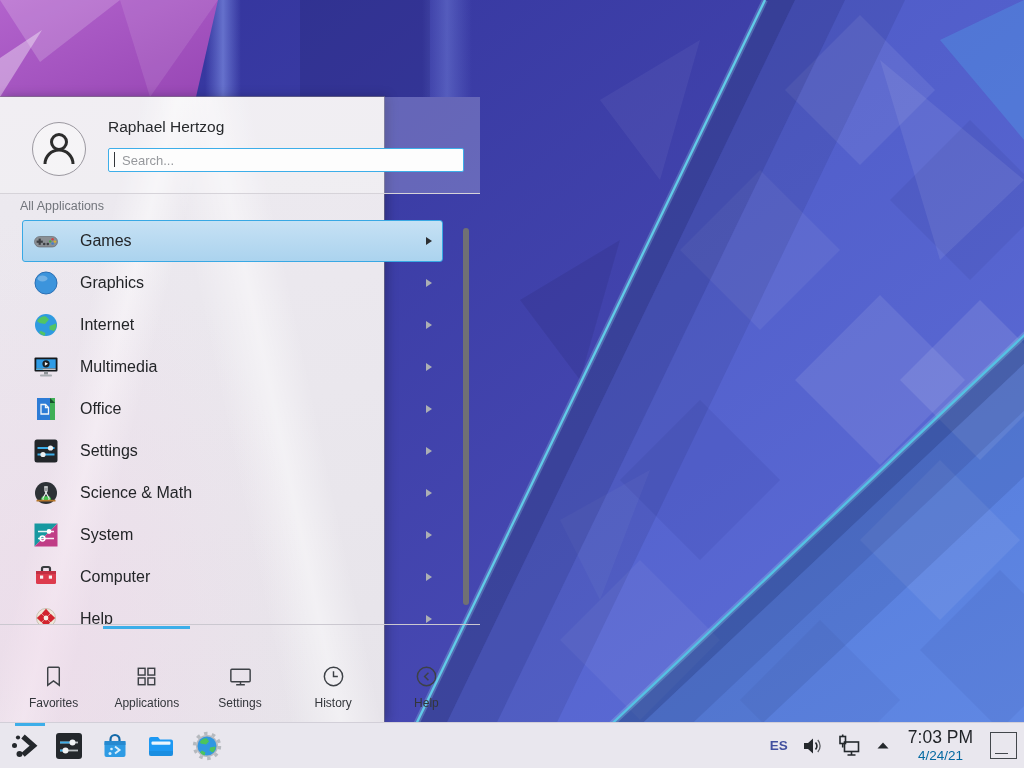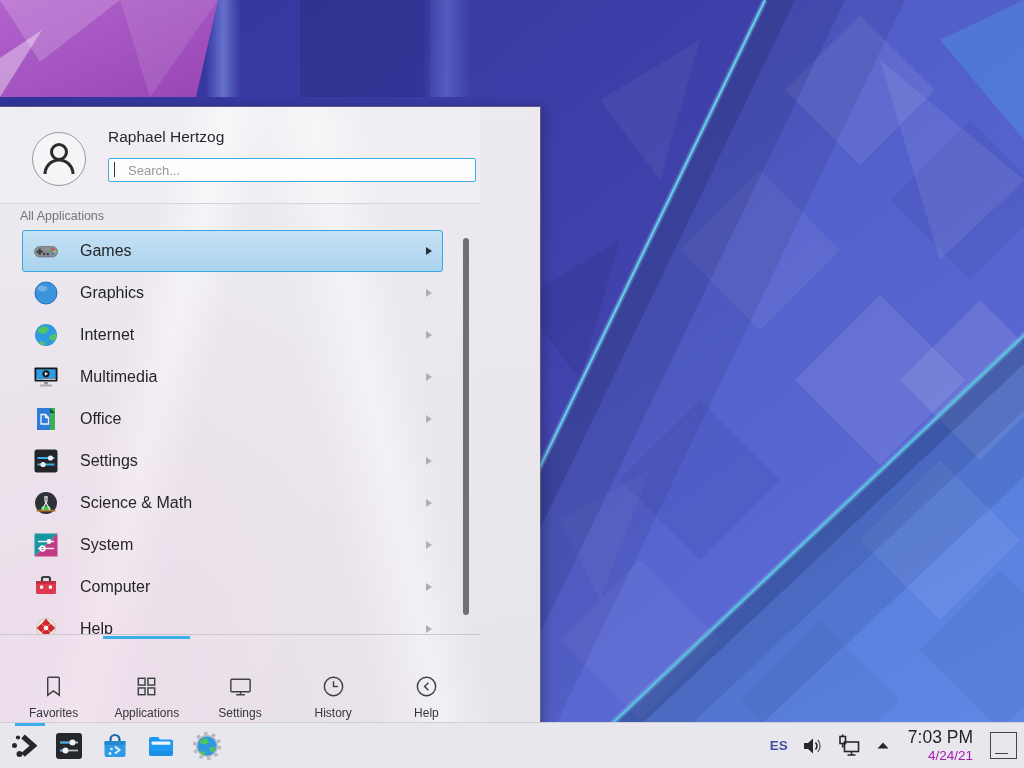--- a/index.html
+++ b/index.html
@@ -5,35 +5,35 @@
   html,body{margin:0;padding:0;}
   body{
     width:1024px;height:768px;position:relative;overflow:hidden;
     font-family:"Liberation Sans","DejaVu Sans",sans-serif;
     background:#4750bf;
   }
   
   #wallpaper{position:absolute;left:0;top:0;width:1024px;height:768px;}
   
   .menu{
-    position:absolute;left:0;top:107px;width:540px;height:625px;
+    position:absolute;left:0;top:97px;width:384px;height:625px;
     background:
       radial-gradient(ellipse at 12% 88%, rgba(240,214,233,.55), rgba(240,214,233,0) 55%),
       linear-gradient(104deg, rgba(255,255,255,0) 26%, rgba(255,255,255,.5) 33%, rgba(255,255,255,0) 40%),
       linear-gradient(78deg, rgba(255,255,255,0) 56%, rgba(255,255,255,.45) 66%, rgba(255,255,255,0) 74%),
       linear-gradient(172deg,#edeaf0,#e7e4ea);
     box-shadow:0 0 0 1px rgba(125,122,132,.55), 3px 0 10px rgba(20,20,40,.35);
   }
   .menu-header{position:absolute;left:0;top:0;width:480px;height:96px;background:rgba(255,255,255,.22);}
   .avatar{position:absolute;left:32px;top:25px;width:52px;height:52px;border-radius:50%;
     border:1px solid #9b98a0;background:rgba(255,255,255,.35);}
   .user-name{position:absolute;left:108px;top:21px;font-size:15.5px;color:#27292c;}
   .search{position:absolute;left:108px;top:51px;width:328px;height:22px;
     border:1px solid #3daee9;border-radius:2px;background:#fdfdfd;
-    font-size:13px;color:#55585c;padding:0 19px;outline:none;
+    font-size:13px;color:#55585c;padding:0 13px;outline:none;
     font-family:"Liberation Sans","DejaVu Sans",sans-serif;}
   .search::placeholder{color:#96989c;}
   .caret-bar{position:absolute;left:114px;top:55px;width:1px;height:15px;background:#33363a;}
   .sep1{position:absolute;left:0;top:96px;width:480px;height:1px;background:#d6d3d9;}
   .section-label{position:absolute;left:20px;top:102px;font-size:12.5px;color:#72757c;}
   
   .app-list{position:absolute;left:0;top:123px;width:456px;height:404px;overflow:hidden;}
   .app-row{position:relative;height:40px;margin:0 13px 0 22px;border:1px solid transparent;
     border-radius:3px;display:flex;align-items:center;cursor:default;}
   .app-row.selected{background:linear-gradient(#c6e1f4,#abd3ee);border-color:#38a8e4;}
@@ -53,23 +53,23 @@
   
   .taskbar{position:absolute;left:0;top:722px;width:1024px;height:46px;background:#e9e7ee;
     border-top:1px solid #d2cfd8;box-sizing:border-box;display:flex;align-items:center;}
   .tb-apps{display:flex;align-items:center;gap:14px;padding-left:7px;}
   .tb-app{position:relative;width:32px;height:32px;}
   .tb-app svg{width:32px;height:32px;display:block;}
   .active-line{position:absolute;left:8px;top:-7px;width:30px;height:3px;background:#3daee9;}
   .tray{position:absolute;right:0;top:0;height:45px;display:flex;align-items:center;gap:13px;padding-right:7px;}
   .kb-layout{font-size:13.5px;font-weight:bold;color:#42509f;}
   .tray svg{display:block;}
-  .clock{display:flex;flex-direction:column;align-items:flex-end;line-height:1;margin:0 4px;}
+  .clock{display:flex;flex-direction:column;align-items:center;line-height:1;margin:0 4px;}
   .clock .time{font-size:17.5px;color:#1f2226;}
-  .clock .date{font-size:13.5px;color:#a21caf;margin-top:2px;}
+  .clock .date{font-size:13.5px;color:#0369a1;margin-top:2px;}
   .show-desktop{width:25px;height:25px;border:1.5px solid #43474c;position:relative;background:transparent;}
   .show-desktop::after{content:"";position:absolute;left:4px;bottom:4px;width:13px;height:1.5px;background:#43474c;}
 </style>
 </head>
 <body>
 
 <svg id="wallpaper" viewBox="0 0 1024 768" preserveAspectRatio="none">
   <defs>
     <linearGradient id="gB" x1="0" y1="0" x2="1" y2="1">
       <stop offset="0" stop-color="#4750bf"></stop>

